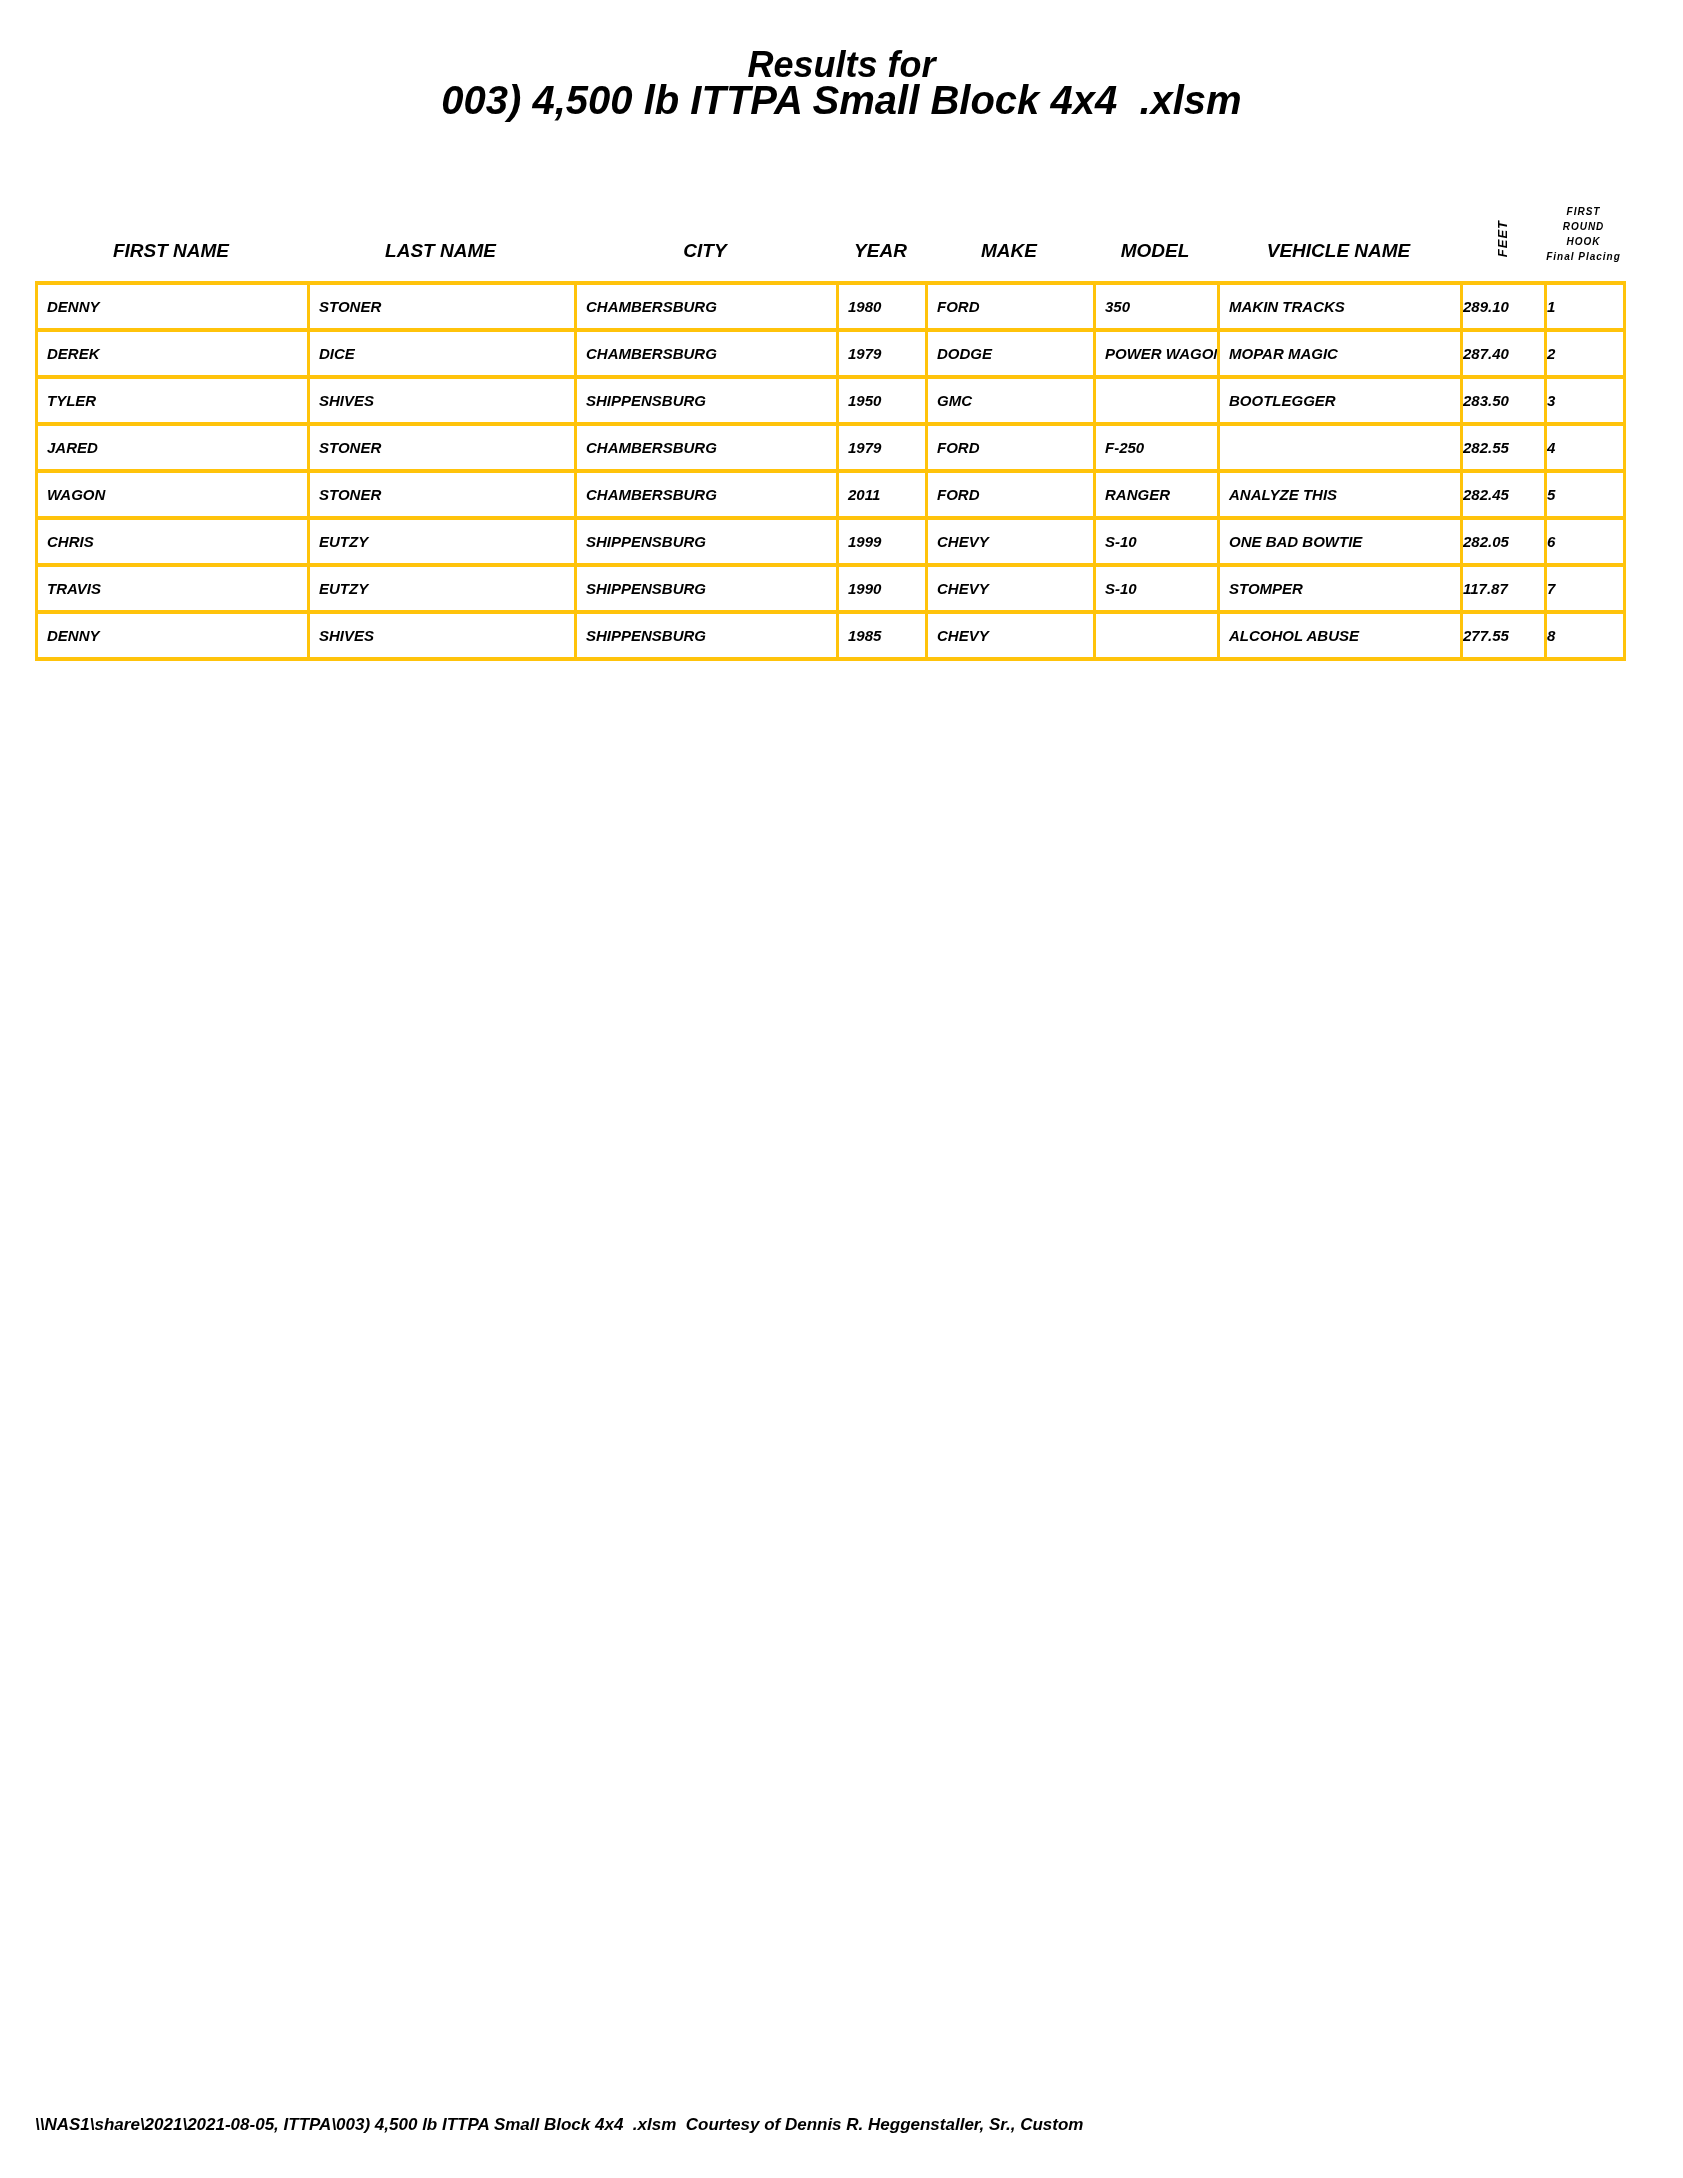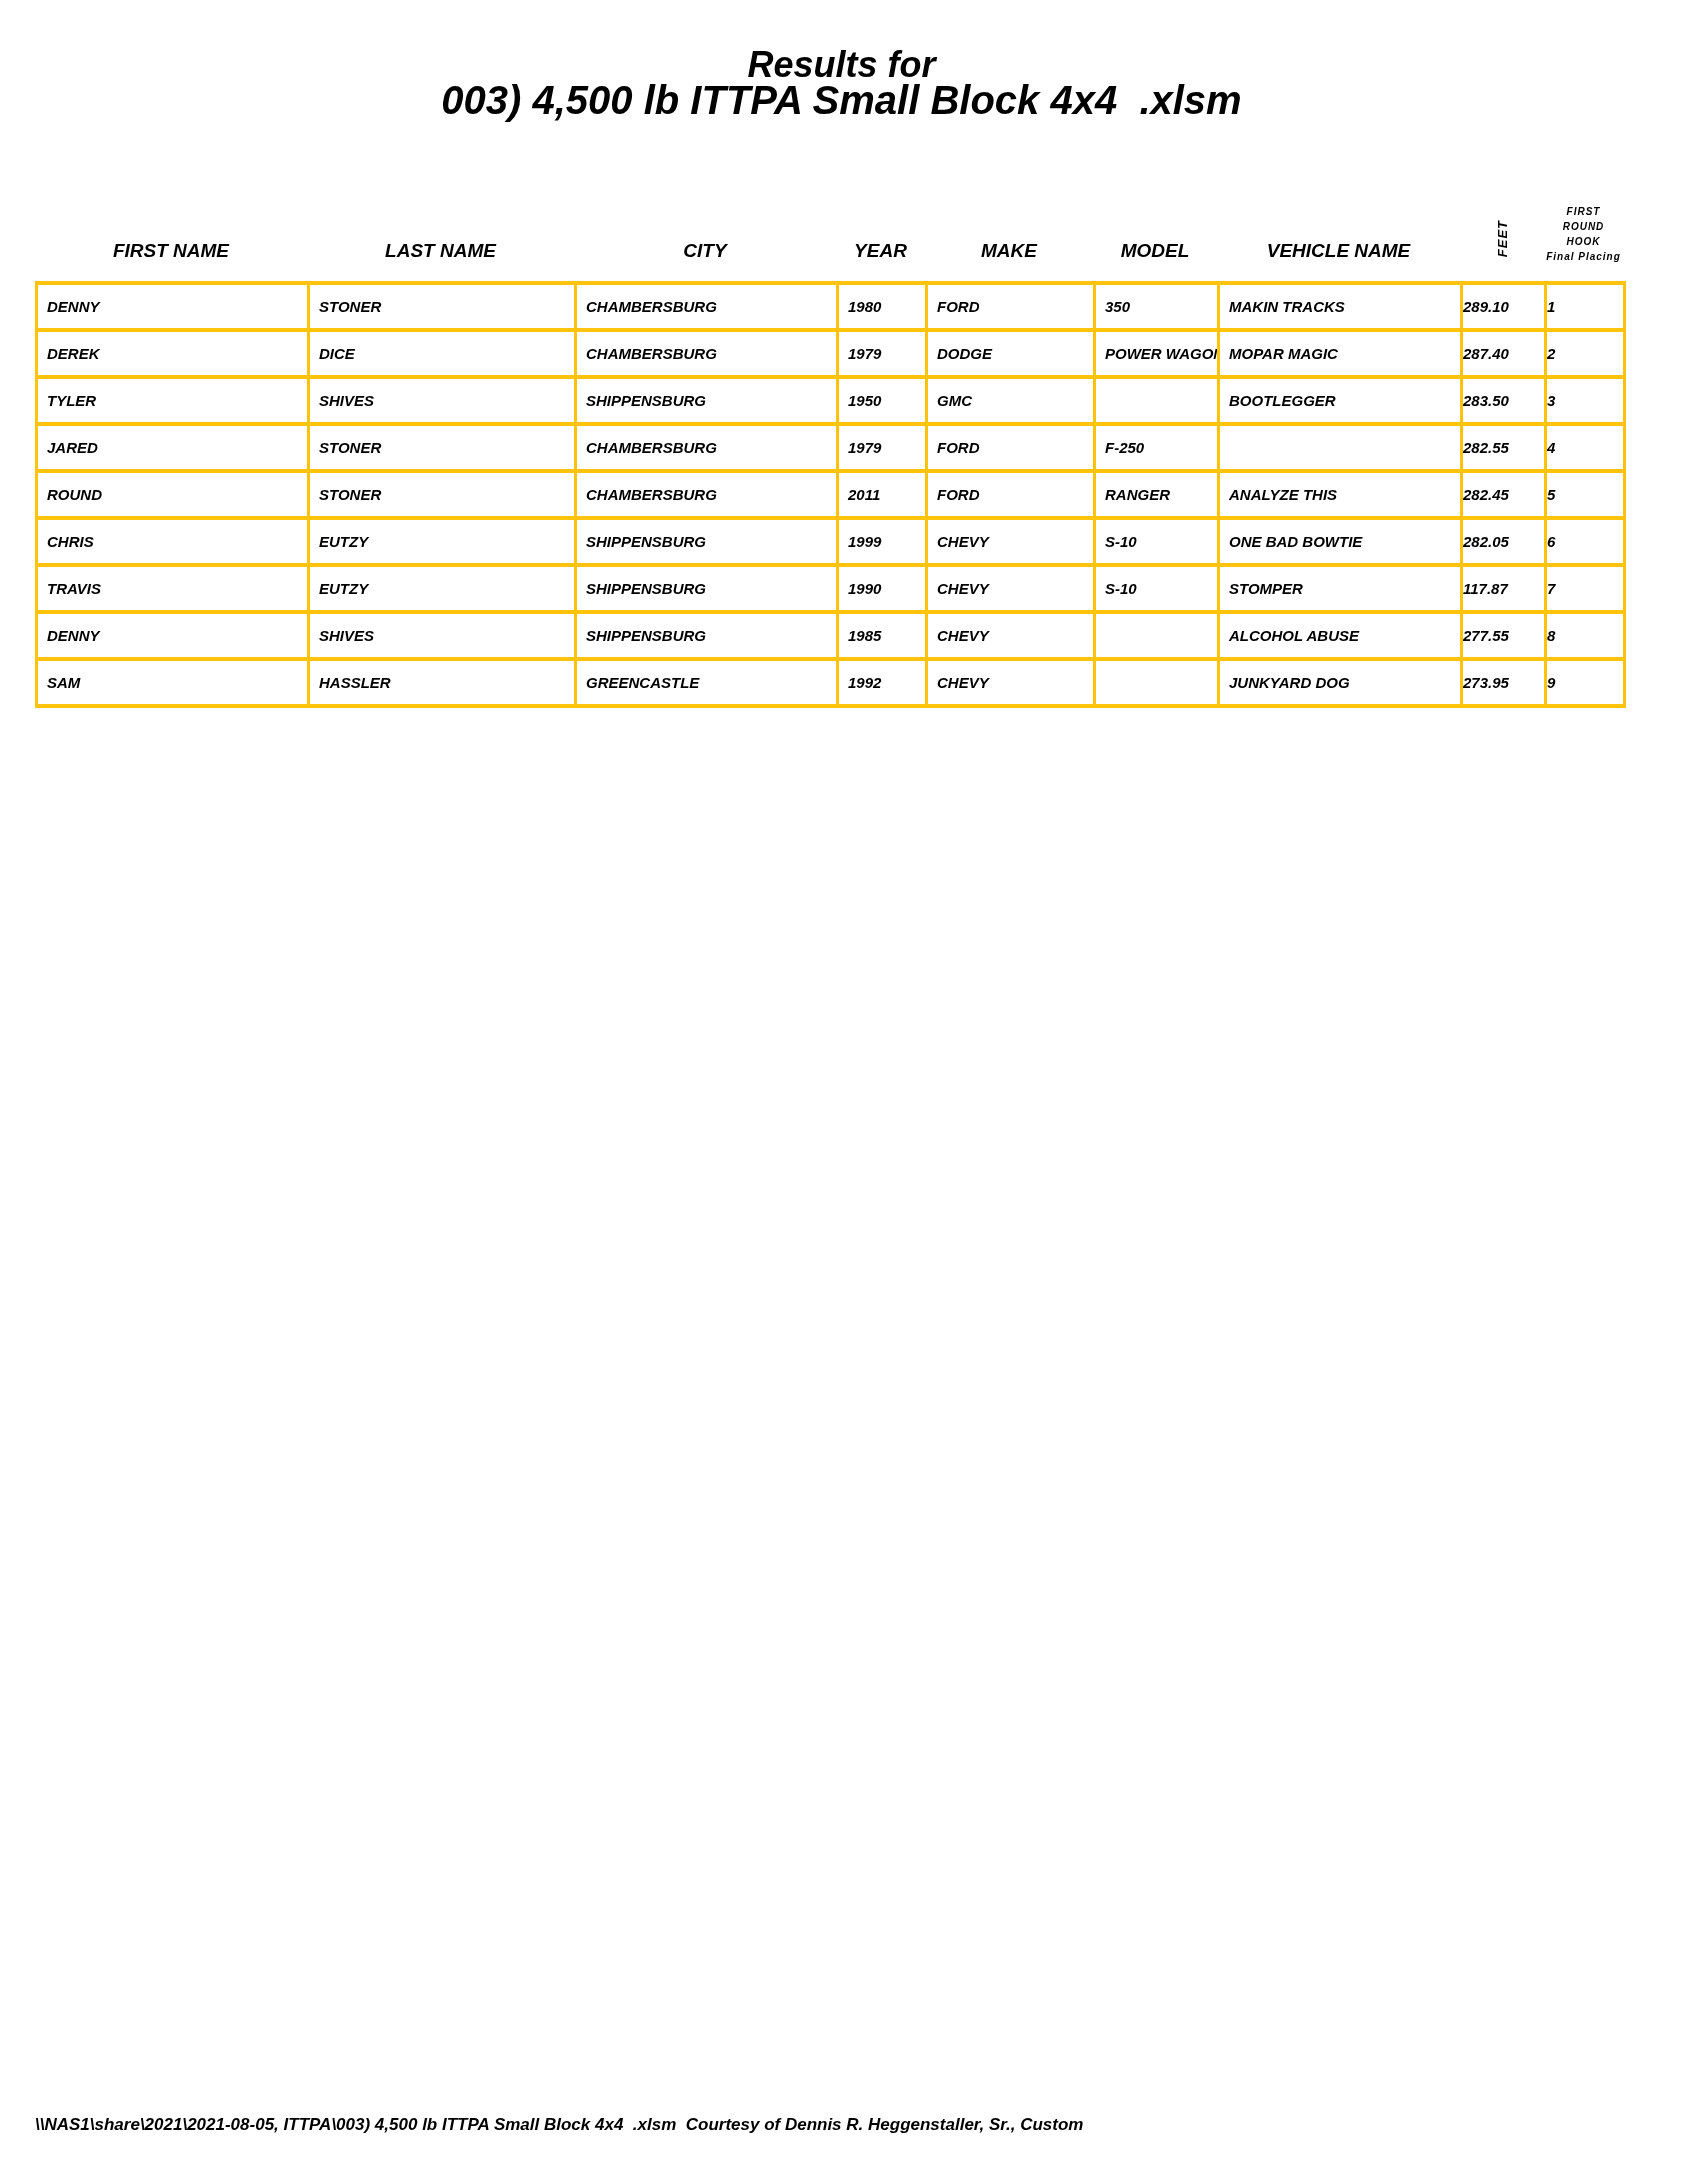--- a/index.html
+++ b/index.html
@@ -143,21 +143,21 @@
           <td>STONER</td>
           <td>CHAMBERSBURG</td>
           <td>1979</td>
           <td>FORD</td>
           <td>F-250</td>
           <td></td>
           <td class="center">282.55</td>
           <td class="center">4</td>
         </tr>
         <tr>
-          <td>ROUND</td>
+          <td>WAGON</td>
           <td>STONER</td>
           <td>CHAMBERSBURG</td>
           <td>2011</td>
           <td>FORD</td>
           <td>RANGER</td>
           <td>ANALYZE THIS</td>
           <td class="center">282.45</td>
           <td class="center">5</td>
         </tr>
         <tr>
@@ -186,31 +186,20 @@
           <td>DENNY</td>
           <td>SHIVES</td>
           <td>SHIPPENSBURG</td>
           <td>1985</td>
           <td>CHEVY</td>
           <td></td>
           <td>ALCOHOL ABUSE</td>
           <td class="center">277.55</td>
           <td class="center">8</td>
         </tr>
-        <tr>
-          <td>SAM</td>
-          <td>HASSLER</td>
-          <td>GREENCASTLE</td>
-          <td>1992</td>
-          <td>CHEVY</td>
-          <td></td>
-          <td>JUNKYARD DOG</td>
-          <td class="center">273.95</td>
-          <td class="center">9</td>
-        </tr>
       </tbody>
   </table>
 
   <div class="footer">
     <div>\\NAS1\share\2021\2021-08-05, ITTPA\003) 4,500 lb ITTPA Small Block 4x4  .xlsm  Courtesy of Dennis R. Heggenstaller, Sr., Custom</div>
     
   </div>
 
 </div>
 

